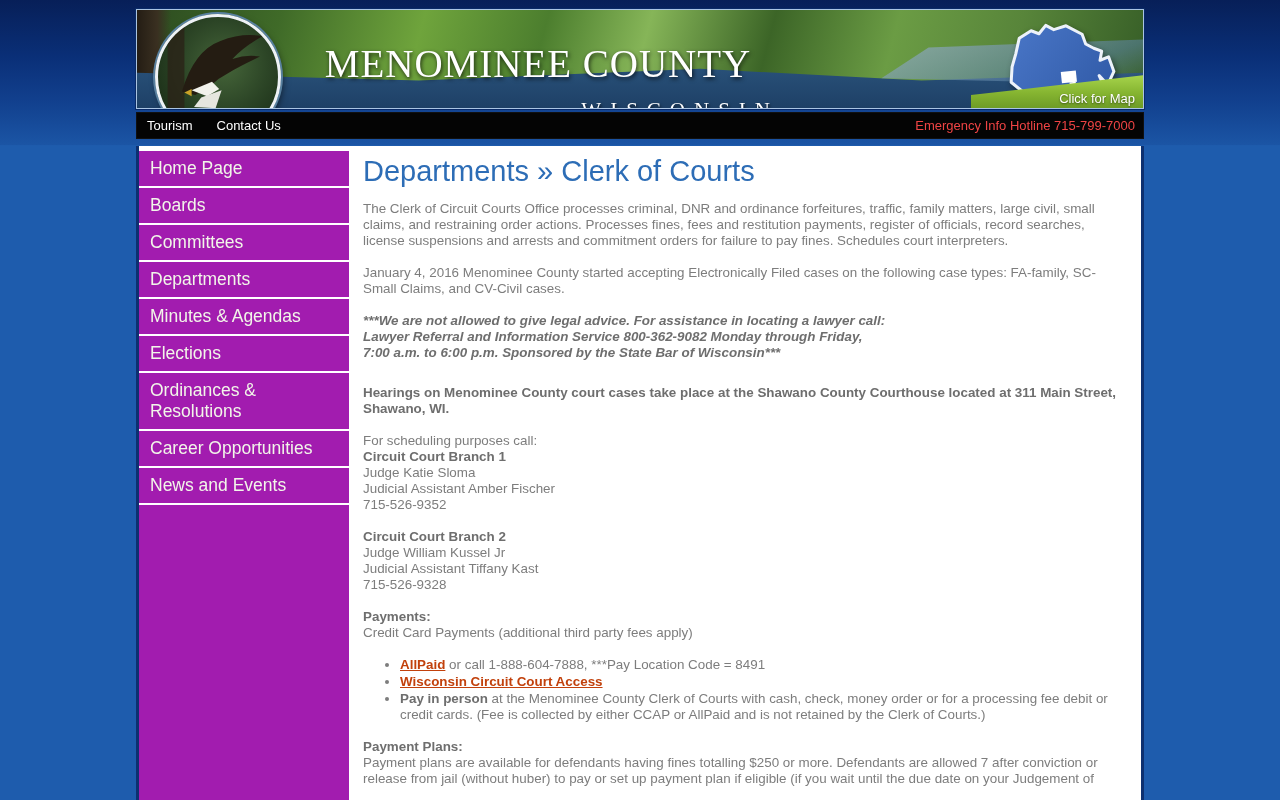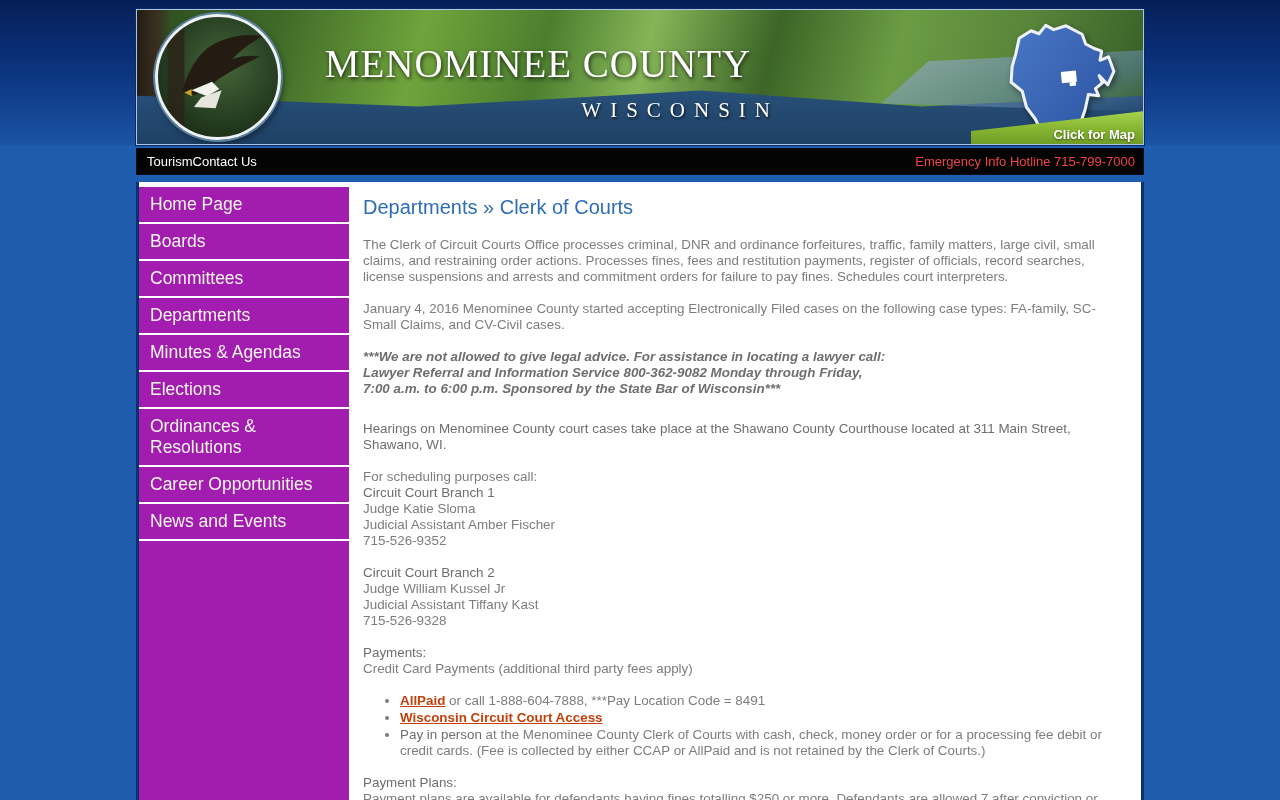--- a/index.html
+++ b/index.html
@@ -5,21 +5,21 @@
   * { box-sizing: border-box; margin: 0; padding: 0; }
   html, body { width: 1280px; height: 800px; overflow: hidden; }
   body {
     font-family: "Liberation Sans", "DejaVu Sans", sans-serif;
     background: linear-gradient(180deg, #071f58 0%, #0a2f77 7%, #12418f 13%, #1b55a5 18.1%, #1e5cad 18.2%, #1e5cad 100%);
   }
   .page { width: 1008px; margin: 0 auto; padding-top: 9px; }
 
   
   .banner {
-    position: relative; height: 136px; overflow: hidden;
+    position: relative; height: 100px; overflow: hidden;
     border: 1px solid #aac4e2; box-shadow: 0 0 0 1px #0a2a66;
     background: linear-gradient(105deg, #2c4a20 0%, #3f6a28 14%, #6fa43c 28%, #4c7e2e 40%, #86b558 50%, #3c6527 62%, #6b9c44 74%, #58853a 86%, #355c26 100%);
   }
   .banner .trunk {
     position: absolute; left: 0; top: 0; width: 34px; height: 100%;
     background: linear-gradient(90deg, #241d14 0%, #3a3021 60%, rgba(58,48,33,0) 100%);
   }
   .banner .water {
     position: absolute; inset: 0;
     background: linear-gradient(180deg, #3f6f9e 0%, #2c567f 45%, #1e4066 100%);
@@ -54,30 +54,30 @@
   .map-wrap { position: absolute; right: 6px; top: 2px; width: 162px; height: 126px; cursor: pointer; }
   .map-wrap svg { width: 100%; height: 100%; filter: drop-shadow(2px 3px 3px rgba(0,0,0,.45)); }
   .click-map-band {
     position: absolute; right: 0; bottom: 0; width: 172px; height: 34px;
     background: linear-gradient(180deg, #a9d64d 0%, #86b531 55%, #6e9c26 100%);
     clip-path: polygon(0 62%, 100% 4%, 100% 100%, 0 100%);
     display: flex; align-items: flex-end; justify-content: flex-end;
     padding: 0 8px 2px 0; cursor: pointer;
   }
   .click-map-band span {
-    color: #ffffff; font-size: 13px; font-weight: bold; text-shadow: 0 1px 2px rgba(0,0,0,.5);
+    color: #ffffff; font-size: 13px; font-weight: normal; text-shadow: 0 1px 2px rgba(0,0,0,.5);
   }
 
   
   .topnav {
     margin-top: 3px; height: 27px; background: #040404;
     display: flex; align-items: center; color: #fff; font-size: 13px;
     border: 1px solid #101010;
   }
-  .topnav .links { display: flex; padding-left: 10px; }
+  .topnav .links { display: flex; gap: 24px; padding-left: 10px; }
   .topnav .links a { color: #fff; text-decoration: none; cursor: pointer; }
   .topnav .hotline { margin-left: auto; padding-right: 8px; color: #ef4444; }
 
   
   .content {
     margin-top: 7px; background: #ffffff; min-height: 625px;
     border-left: 3px solid #0d3070; border-right: 3px solid #0d3070;
     display: flex; padding-top: 5px;
   }
   .sidebar { width: 210px; flex-shrink: 0; }
@@ -88,23 +88,23 @@
   }
   .adrc-block { margin-top: 7px; background: #5a7a2b; height: 210px; }
   .adrc-box {
     width: 120px; height: 72px; background: #ffffff; margin: 12px 0 0 46px;
     display: flex; align-items: center; justify-content: center; cursor: pointer;
   }
   .adrc-box svg { width: 106px; height: 44px; }
   .adrc-text { font: italic 24px "Liberation Serif", "DejaVu Serif", serif; fill: #2f7cc0; }
 
   .main { flex: 1; padding: 4px 12px 0 14px; color: #7d7d7d; font-size: 13.4px; line-height: 16px; }
-  .main h1 { color: #2d6db6; font-size: 20px; font-weight: 400; line-height: 26px; margin: 3px 0 17px 0; }
+  .main h1 { color: #2d6db6; font-size: 29px; font-weight: 400; line-height: 26px; margin: 3px 0 17px 0; }
   .main p { margin-bottom: 16px; }
-  .bold { font-weight: normal; color: #6e6e6e; }
+  .bold { font-weight: bold; color: #6e6e6e; }
   .legal { font-weight: bold; font-style: italic; color: #6e6e6e; margin-bottom: 24px; }
   .legal span { display: block; }
   .blk { margin-bottom: 16px; }
   .main ul { margin: 16px 0 16px 37px; }
   .main li { margin-bottom: 1px; }
   .main a.link { color: #c2410c; font-weight: bold; text-decoration: underline; cursor: pointer; }
 </style>
 </head>
 <body>
 

